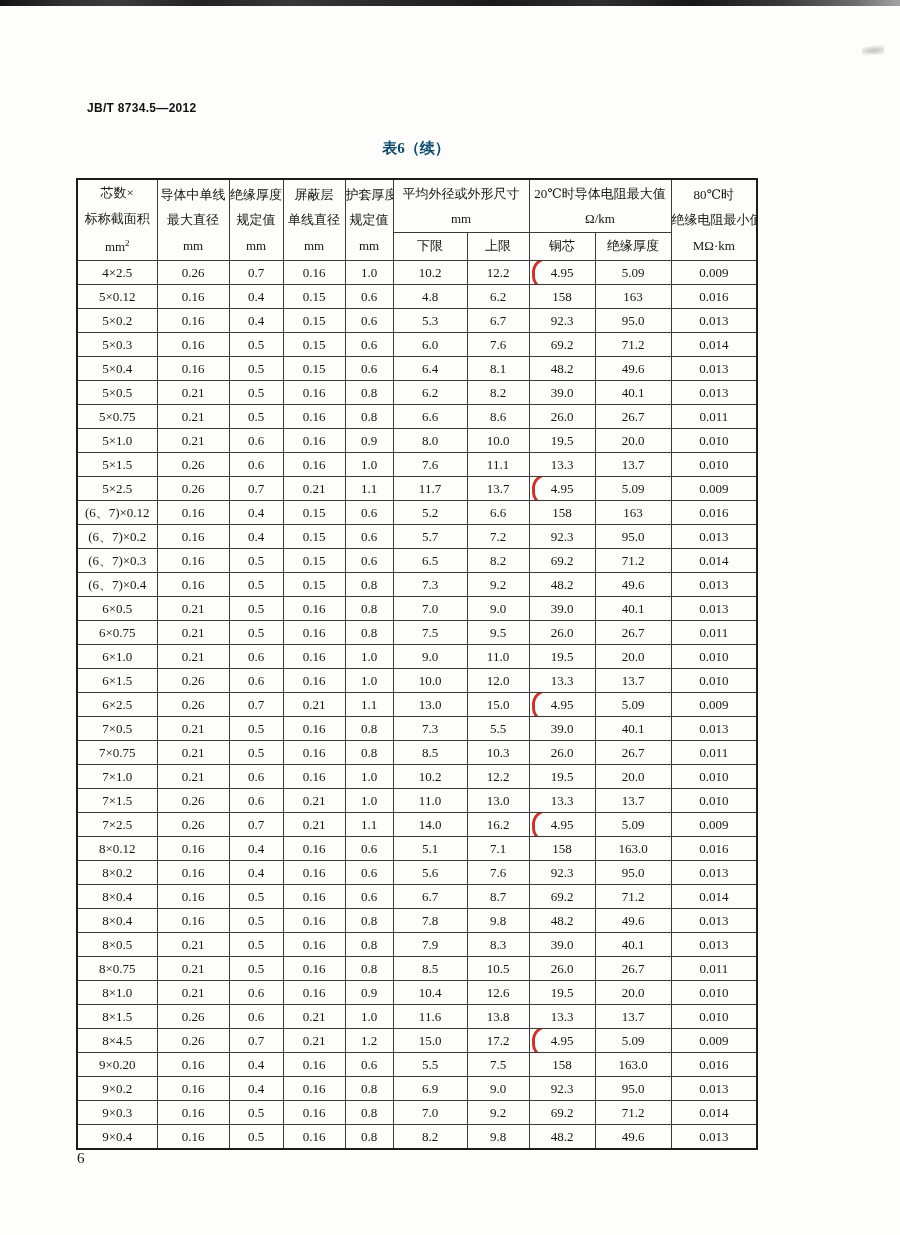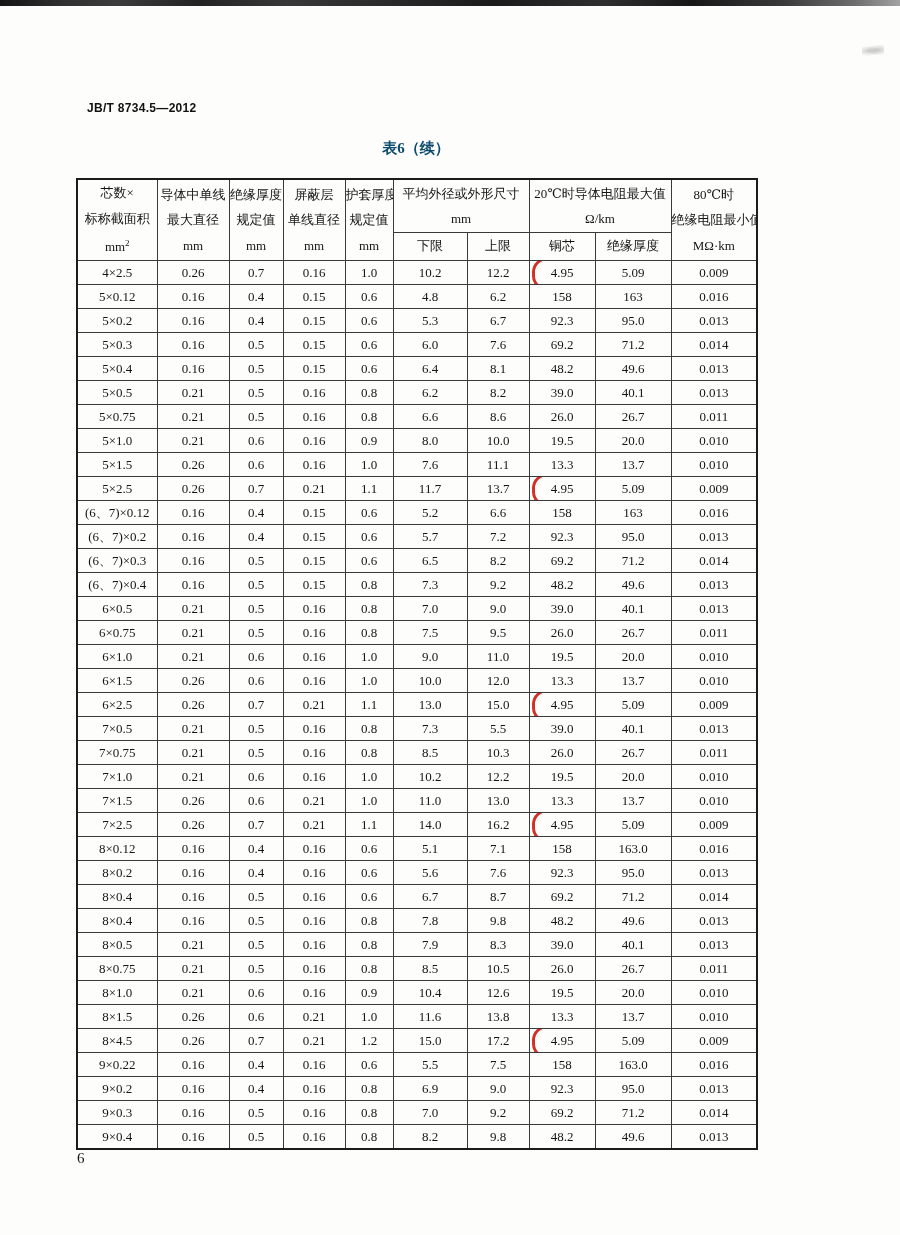--- a/index.html
+++ b/index.html
@@ -537,21 +537,21 @@
           <td>0.7</td>
           <td>0.21</td>
           <td>1.2</td>
           <td>15.0</td>
           <td>17.2</td>
           <td class="circle-anchor">4.95<div class="red-circle" style="border-color: rgb(207, 50, 38);"></div></td>
           <td>5.09</td>
           <td>0.009</td>
         </tr>
         <tr>
-          <td>9×0.22</td>
+          <td>9×0.20</td>
           <td>0.16</td>
           <td>0.4</td>
           <td>0.16</td>
           <td>0.6</td>
           <td>5.5</td>
           <td>7.5</td>
           <td>158</td>
           <td>163.0</td>
           <td>0.016</td>
         </tr>

